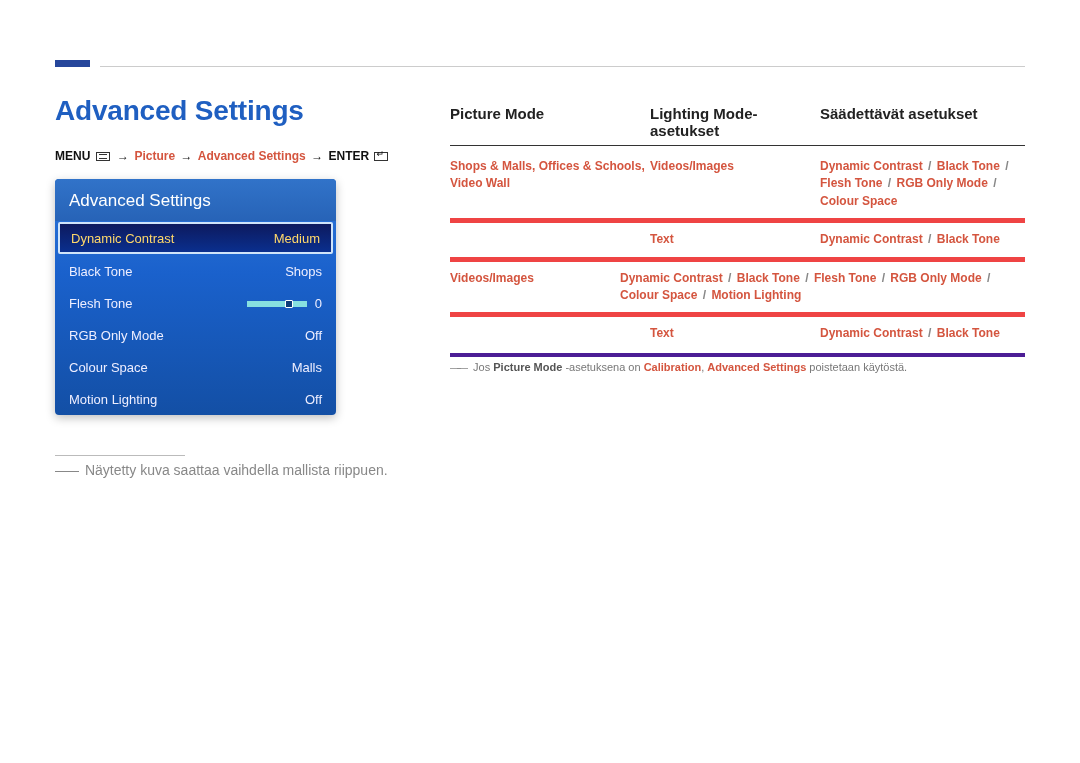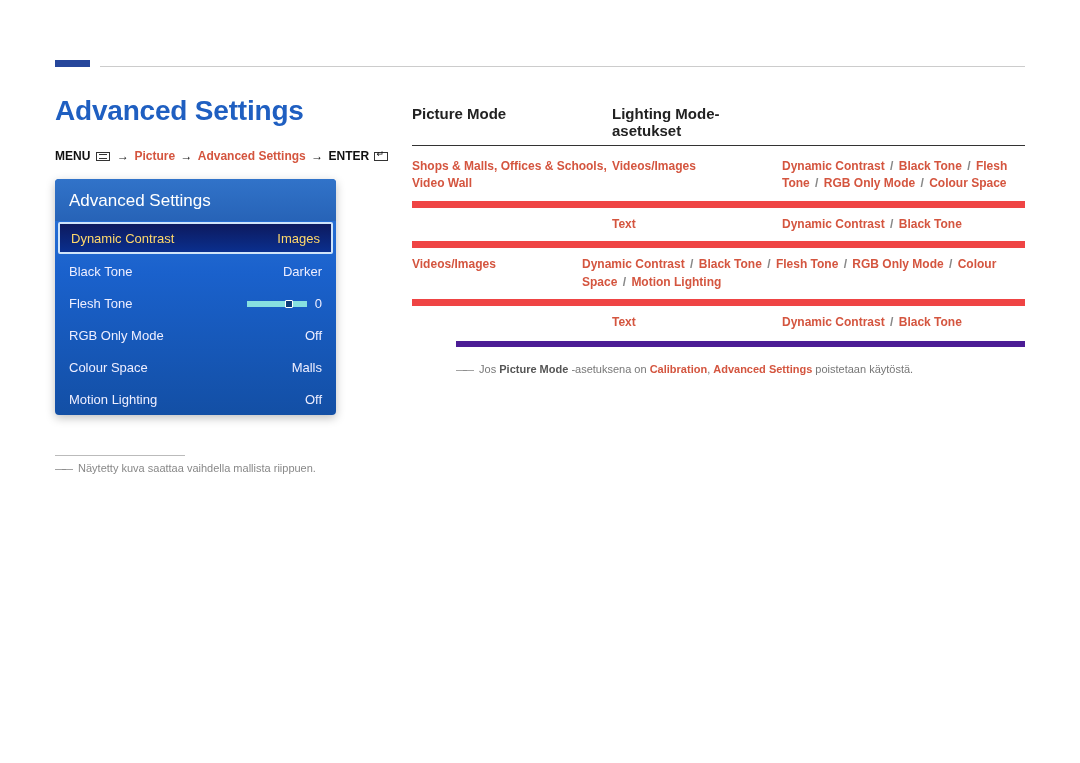--- a/index.html
+++ b/index.html
@@ -26,21 +26,21 @@
     position: absolute;
     top: 66px;
     left: 100px;
     right: 55px;
     height: 1px;
     background: #ccc;
   }
   .content {
     display: flex;
     padding-top: 95px;
-    gap: 17px;
+    gap: 55px;
   }
   .left-col { width: 340px; flex-shrink: 0; }
   .right-col { flex: 1; padding-top: 10px; }
   h1.main-title {
     font-size: 28px;
     font-weight: 700;
     color: #1f5fc1;
     margin-bottom: 22px;
     letter-spacing: -0.2px;
   }
@@ -134,54 +134,53 @@
   }
 
   .footnote-divider {
     border: none;
     border-top: 1px solid #bbb;
     width: 130px;
     margin-top: 40px;
     margin-bottom: 6px;
   }
   .footnote {
-    font-size: 11px;
+    font-size: 14px;
     color: #888;
   }
   .footnote-dash { color: #888; letter-spacing: -4px; margin-right: 6px;}
   
   .table-head {
     display: flex;
     font-size: 15px;
     font-weight: 700;
     color: #222;
     border-bottom: 1px solid #333;
     padding-bottom: 6px;
     margin-bottom: 4px;
   }
   .col-a { width: 200px; flex-shrink:0; }
   .col-b { width: 170px; flex-shrink:0; }
   .col-c { flex: 1; }
   .tbl-row {
     display: flex;
     font-size: 12px;
     padding: 8px 0 8px 0;
-    border-bottom: 7px solid #ef4444;
+    border-bottom: 5px solid #ef4444;
     line-height: 1.45;
   }
   .tbl-row:last-child { border-bottom: none; }
   .accent { color: #d4553f; font-weight: 700; }
   .sep { color: #999; padding: 0 2px; font-weight: 700;}
   .note {
     font-size: 11px;
     color: #777;
-    padding-top: 16px;
-    border-top: 6px solid #4c1d95;
+    padding-top: 4px;
+    border-top: 4px solid #4c1d95;
     margin-top: 2px;
-    margin-left: 44px;
   }
   .note .accent { color: #d4553f; }
   .note .strong { font-weight: 700; color: #555;}
 </style>
 </head>
 <body>
 
 <div class="topbar"></div>
 <div class="toprule"></div>
 
@@ -200,25 +199,25 @@
         <span class="arrow">→</span>
         <span class="bc-strong">ENTER</span>
         <span class="icon-box enter"></span>
       </div>
 
       <div class="osd-panel">
         <div class="osd-header">Advanced Settings</div>
         <div id="osd-rows">
             <div class="osd-row selected">
               <span class="osd-label">Dynamic Contrast</span>
-              <span><span class="osd-value">Images</span></span>
+              <span><span class="osd-value">Medium</span></span>
             </div>
             <div class="osd-row">
               <span class="osd-label">Black Tone</span>
-              <span><span class="osd-value">Darker</span></span>
+              <span><span class="osd-value">Shops</span></span>
             </div>
             <div class="osd-row">
               <span class="osd-label">Flesh Tone</span>
               <span><span class="osd-slider"></span><span class="osd-value">0</span></span>
             </div>
             <div class="osd-row">
               <span class="osd-label">RGB Only Mode</span>
               <span><span class="osd-value">Off</span></span>
             </div>
             <div class="osd-row">
@@ -236,20 +235,21 @@
       <div class="footnote">
         <span class="footnote-dash">――</span>
         <span>Näytetty kuva saattaa vaihdella mallista riippuen.</span>
       </div>
     </div>
 
     <div class="right-col">
       <div class="table-head">
         <div class="col-a">Picture Mode</div>
         <div class="col-b">Lighting Mode-asetukset</div>
+        <div class="col-c">Säädettävät asetukset</div>
       </div>
       <div id="tbl-body">
           <div class="tbl-row">
             <div class="col-a"><span class="accent">Shops &amp; Malls</span><span style="color: rgb(212, 85, 63); font-weight: 700;">, </span><span class="accent">Offices &amp; Schools</span><span style="color: rgb(212, 85, 63); font-weight: 700;">, </span><span class="accent">Video Wall</span></div>
             <div class="col-b"><span class="accent">Videos/Images</span></div>
             <div class="col-c"><span class="accent">Dynamic Contrast</span><span class="sep" style="color: rgb(136, 136, 136);"> / </span><span class="accent">Black Tone</span><span class="sep" style="color: rgb(136, 136, 136);"> / </span><span class="accent">Flesh Tone</span><span class="sep" style="color: rgb(136, 136, 136);"> / </span><span class="accent">RGB Only Mode</span><span class="sep" style="color: rgb(136, 136, 136);"> / </span><span class="accent">Colour Space</span></div>
           </div>
           <div class="tbl-row">
             <div class="col-a"></div>
             <div class="col-b"><span class="accent">Text</span></div>

